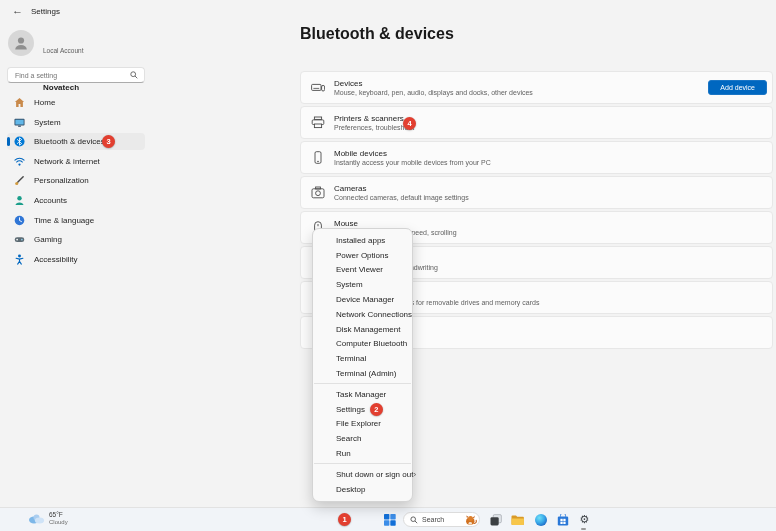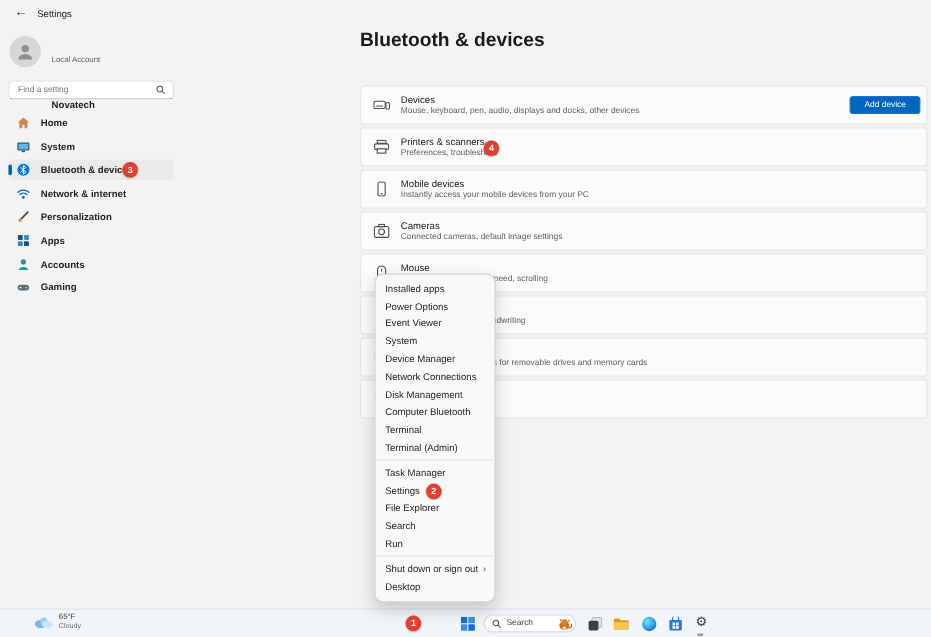--- a/index.html
+++ b/index.html
@@ -16,21 +16,21 @@
           background:#d7d7d7;display:flex;align-items:center;justify-content:center;}
   .acct-name{position:absolute;left:43px;top:36px;font-size:8px;font-weight:bold;color:#1b1b1b;margin-top:47px;}
   .acct-type{position:absolute;left:43px;top:47px;font-size:6.5px;color:#606060;}
   .searchbox{position:absolute;left:7px;top:67px;width:138px;height:16px;background:#fff;
              border:1px solid #e1e1e1;border-bottom:1px solid #ababab;border-radius:4px;
              display:flex;align-items:center;box-sizing:border-box;padding:0 6px 0 7px;}
   .searchbox .ph{font-size:7px;color:#757575;flex:1;}
   .nav{position:absolute;left:7px;top:94px;width:138px;}
   .nav-item{position:relative;height:17px;margin-bottom:2.6px;border-radius:4px;
             display:flex;align-items:center;padding-left:7px;gap:9px;box-sizing:border-box;}
-  .nav-item .lbl{font-size:8px;color:#1f1f1f;white-space:nowrap;font-weight:bold;}
+  .nav-item .lbl{font-size:8px;color:#1f1f1f;white-space:nowrap;}
   .nav-item.selected{background:#eaeaea;}
   .nav-item.selected::before{content:'';position:absolute;left:0;top:4px;bottom:4px;width:3px;
             border-radius:2px;background:#0067c0;}
   .nico{width:11px;height:11px;display:inline-flex;}
 
   
   .num-badge{width:13px;height:13px;border-radius:50%;background:#e23f30;color:#fff;
              font-size:7.5px;font-weight:bold;display:flex;align-items:center;justify-content:center;
              box-shadow:0 0.5px 1.5px rgba(0,0,0,.35);z-index:90;}
   .abs{position:absolute;}
@@ -46,21 +46,21 @@
   .rtitle{font-size:8px;color:#1b1b1b;line-height:9px;white-space:nowrap;}
   .rsub{font-size:7px;color:#616161;line-height:8px;margin-top:1px;white-space:nowrap;}
   .addbtn{margin-left:auto;height:15px;padding:0 11px;background:#0067c0;color:#fff;
           font-size:7px;font-family:inherit;border:1px solid #1a75c5;border-radius:3px;}
 
   
   .ctxmenu{position:absolute;left:312px;top:228px;width:101px;background:#f9f9f9;
            border:1px solid #d4d4d4;border-radius:7px;box-shadow:0 6px 14px rgba(0,0,0,.18);
            padding:4px 0;z-index:50;box-sizing:border-box;}
   .mi{height:14.8px;display:flex;align-items:center;padding:0 7px 0 8px;font-size:8px;color:#1f1f1f;
-      white-space:nowrap;}
+      white-space:nowrap;margin-left:15px;}
   .mi .sub-arrow{margin-left:auto;font-size:8px;color:#555;}
   .mi .num-badge{margin-left:5px;flex:none;}
   .msep{height:1px;background:#e1e1e1;margin:2.5px 1px;}
 
   
   .taskbar{position:absolute;left:0;right:0;bottom:0;height:23px;background:#f1f4f8;
            border-top:1px solid #e2e2e2;}
   .weather{position:absolute;left:28px;top:3px;display:flex;align-items:center;gap:4px;}
   .wtxt .t{font-size:6.5px;color:#3a3a3a;line-height:8px;}
   .wtxt .c{font-size:6px;color:#6b6b6b;line-height:7px;}
@@ -142,46 +142,53 @@
         <svg viewBox="0 0 12 12" width="11" height="11">
             <line x1="4" y1="8" x2="10" y2="2" stroke="#4a4a4a" stroke-width="1.6" stroke-linecap="round"></line>
             <circle cx="3" cy="9.2" r="1.7" fill="#d19b3f"></circle>
           </svg>
       </span>
       <span class="lbl">Personalization</span>
     </div>
     <div class="nav-item">
       <span class="nico">
         <svg viewBox="0 0 12 12" width="11" height="11">
-            <rect x="1" y="1" width="4.4" height="4.4" rx="0.8" fill="#1f4e79"></rect>
-            <rect x="6.6" y="1" width="4.4" height="4.4" rx="0.8" fill="#3a88c8"></rect>
-            <rect x="1" y="6.6" width="4.4" height="4.4" rx="0.8" fill="#3a88c8"></rect>
-            <rect x="6.6" y="6.6" width="4.4" height="4.4" rx="0.8" fill="#1f4e79"></rect>
-          </svg>
-      </span>
-      <span class="lbl">Apps</span>
-    </div>
-    <div class="nav-item">
-      <span class="nico">
-        <svg viewBox="0 0 12 12" width="11" height="11">
             <circle cx="6" cy="3.6" r="2.4" fill="#1b9e8a"></circle>
             <path d="M1.6 11 a4.5 3.6 0 0 1 8.8 0 Z" fill="#1b9e8a"></path>
           </svg>
       </span>
       <span class="lbl">Accounts</span>
+    </div>
+    <div class="nav-item">
+      <span class="nico">
+        <svg viewBox="0 0 12 12" width="11" height="11">
+            <circle cx="6" cy="6" r="5.2" fill="#3076d6"></circle>
+            <path d="M6 3 V6 L8.2 7.2" fill="none" stroke="#fff" stroke-width="1" stroke-linecap="round"></path>
+          </svg>
+      </span>
+      <span class="lbl">Time &amp; language</span>
     </div>
     <div class="nav-item">
       <span class="nico">
         <svg viewBox="0 0 12 12" width="11" height="11">
             <rect x="0.8" y="3.6" width="10.4" height="5.2" rx="2.6" fill="#5d6b73"></rect>
             <circle cx="3.4" cy="6.2" r="0.9" fill="#fff"></circle>
             <circle cx="8.6" cy="6.2" r="0.9" fill="#8fd0f0"></circle>
           </svg>
       </span>
       <span class="lbl">Gaming</span>
+    </div>
+    <div class="nav-item">
+      <span class="nico">
+        <svg viewBox="0 0 12 12" width="11" height="11">
+            <circle cx="6" cy="2.2" r="1.6" fill="#0067c0"></circle>
+            <path d="M2.3 4.6 L6 5.6 L9.7 4.6 M6 5.6 V8 L4 11 M6 8 L8 11" fill="none" stroke="#0067c0" stroke-width="1.2" stroke-linecap="round" stroke-linejoin="round"></path>
+          </svg>
+      </span>
+      <span class="lbl">Accessibility</span>
     </div>
   </div>
 
   <div class="heading">Bluetooth &amp; devices</div>
 
   <div class="rows">
     <div class="row">
       <span class="ric">
         <svg viewBox="0 0 14 13" width="14" height="13">
             <rect x="0.6" y="3.4" width="9.4" height="6" rx="1" fill="none" stroke="#4a4a4a" stroke-width="0.9"></rect>

